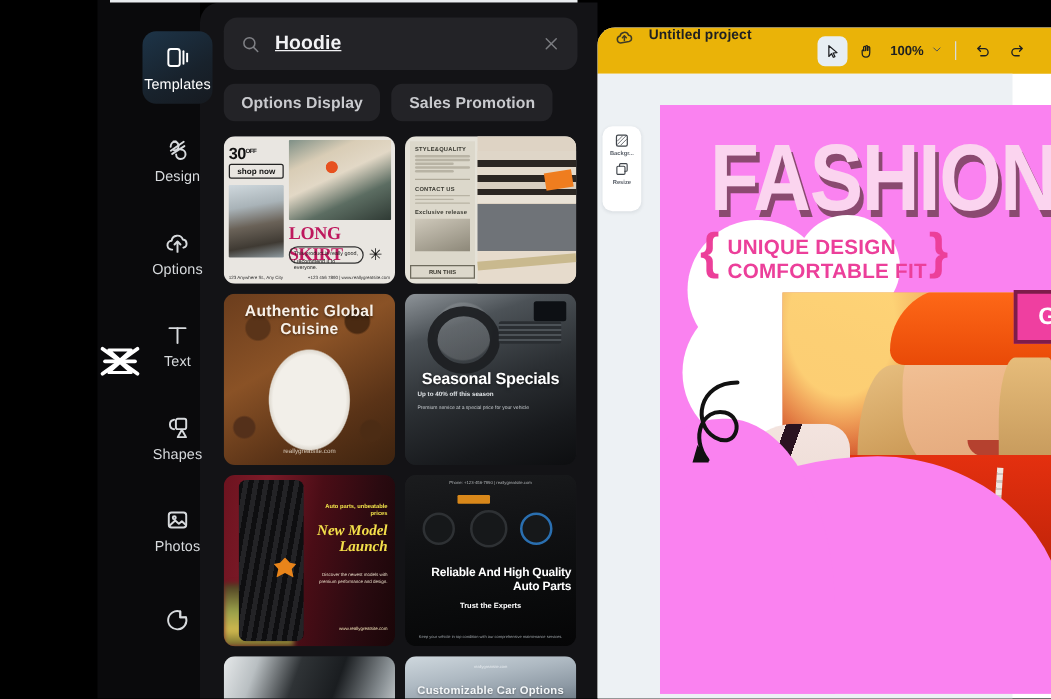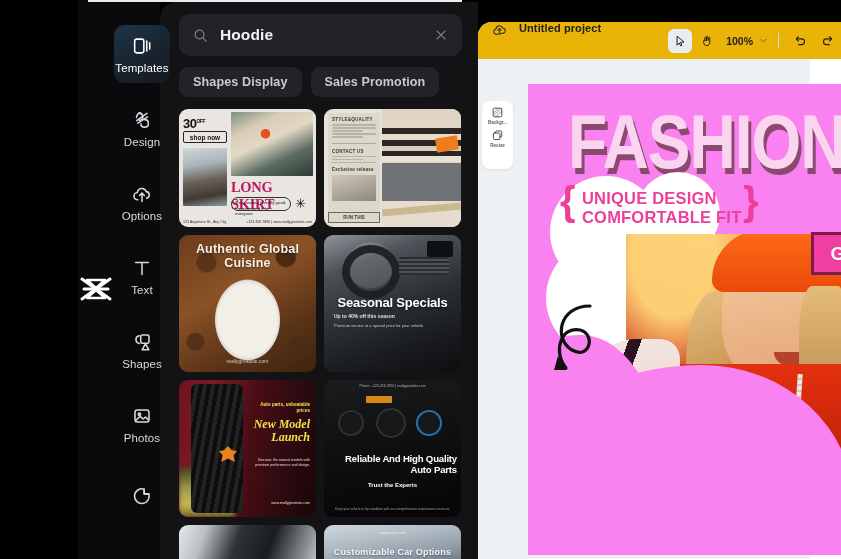--- a/index.html
+++ b/index.html
@@ -39,21 +39,21 @@
   
   .panel{
     position:absolute; left:160px; top:2px; width:318px; height:557px;
     background:#131316; border-top-left-radius:16px; z-index:18;
     overflow:hidden;
   }
   .panel-inner{ position:absolute; left:0; top:0; width:318px; height:557px; }
   .search-wrap{ position:absolute; left:19px; top:12px; width:283px; height:42px;
     background:#232327; border-radius:11px; display:flex; align-items:center; padding:0 13px; cursor:text;}
   .search-ico{ width:17px;height:17px; flex:0 0 17px; opacity:.62; }
-  .search-val{ flex:1; margin-left:11px; color:#f2f2f4; font-size:15.5px; font-weight:700; letter-spacing:.1px;}
+  .search-val{ flex:1; margin-left:11px; color:#f2f2f4; font-size:15.5px; font-weight:700; letter-spacing:.1px;text-decoration:underline;}
   .search-clear{ width:16px;height:16px; opacity:.55; cursor:pointer;}
 
   .chips{ position:absolute; left:19px; top:65px; display:flex; gap:9px; }
   .chip{ height:30px; padding:0 14px; border-radius:9px; background:#232327;
     display:flex;align-items:center; color:#c9cace; font-size:12.6px; font-weight:700; cursor:pointer; letter-spacing:.1px;}
 
   .grid{ position:absolute; left:19px; top:107px; width:282px; display:flex; gap:8px; }
   .col{ width:137px; display:flex; flex-direction:column; gap:8px; }
   .card{ width:137px; border-radius:9px; overflow:hidden; position:relative; cursor:pointer; background:#1b1b1f;}
 
@@ -162,21 +162,21 @@
 
   
   .editor{
     position:absolute; left:478px; top:22px; width:363px; height:537px;
     background:#ffffff; border-top-left-radius:14px; z-index:30; overflow:hidden;
   }
   .ed-header{ position:absolute; left:0; top:0; width:363px; height:37px; background:#eab308;
     display:flex; align-items:flex-start; }
   .ed-cloud{ margin-left:13px; width:17px; height:17px; opacity:.85; }
   .ed-title{ margin-left:11px; font-size:11px; font-weight:700; color:#1d1f22; letter-spacing:.1px; cursor:text;}
-  .ed-tools{ position:absolute; right:0px; top:0; height:37px; display:flex; align-items:center; gap:3px; padding-right:2px;}
+  .ed-tools{ position:absolute; right:0px; top:0; height:37px; display:flex; align-items:center; gap:3px; padding-right:16px;}
   .tbtn{ width:24px; height:24px; border-radius:6px; display:flex;align-items:center;justify-content:center; cursor:pointer;}
   .tbtn.sel{ background:#e7eef3; }
   .zoomctl{ display:flex; align-items:center; gap:5px; margin-left:4px; cursor:pointer;}
   .zoomval{ font-size:10.5px; font-weight:700; color:#1d1f22; }
   .vdiv{ width:1px; height:15px; background:#d7dbdf; margin:0 6px; }
 
   .ed-body{ position:absolute; left:0; top:37px; width:332px; height:500px; background:#edf1f4;text-align:center; }
 
   .ed-lefttool{ position:absolute; left:4px; top:42px; width:31px; height:68px;
     background:#fff; border-radius:8px; display:flex; flex-direction:column; align-items:center;
@@ -349,21 +349,21 @@
         <span class="search-val">Hoodie</span>
         <span class="search-clear">
           <svg width="16" height="16" viewBox="0 0 24 24" color="#c4c6cb" class="icon-stroke">
             <path d="M6 6 18 18"></path>
               <path d="M18 6 6 18"></path>
           </svg>
         </span>
       </div>
 
       <div class="chips">
-        <div class="chip">Shapes Display</div>
+        <div class="chip">Options Display</div>
         <div class="chip">Sales Promotion</div>
       </div>
 
       <div class="grid">
 
         <div class="col">
 
           <div class="card">
             <div class="t-longskirt">
               <div class="ls-badge">

